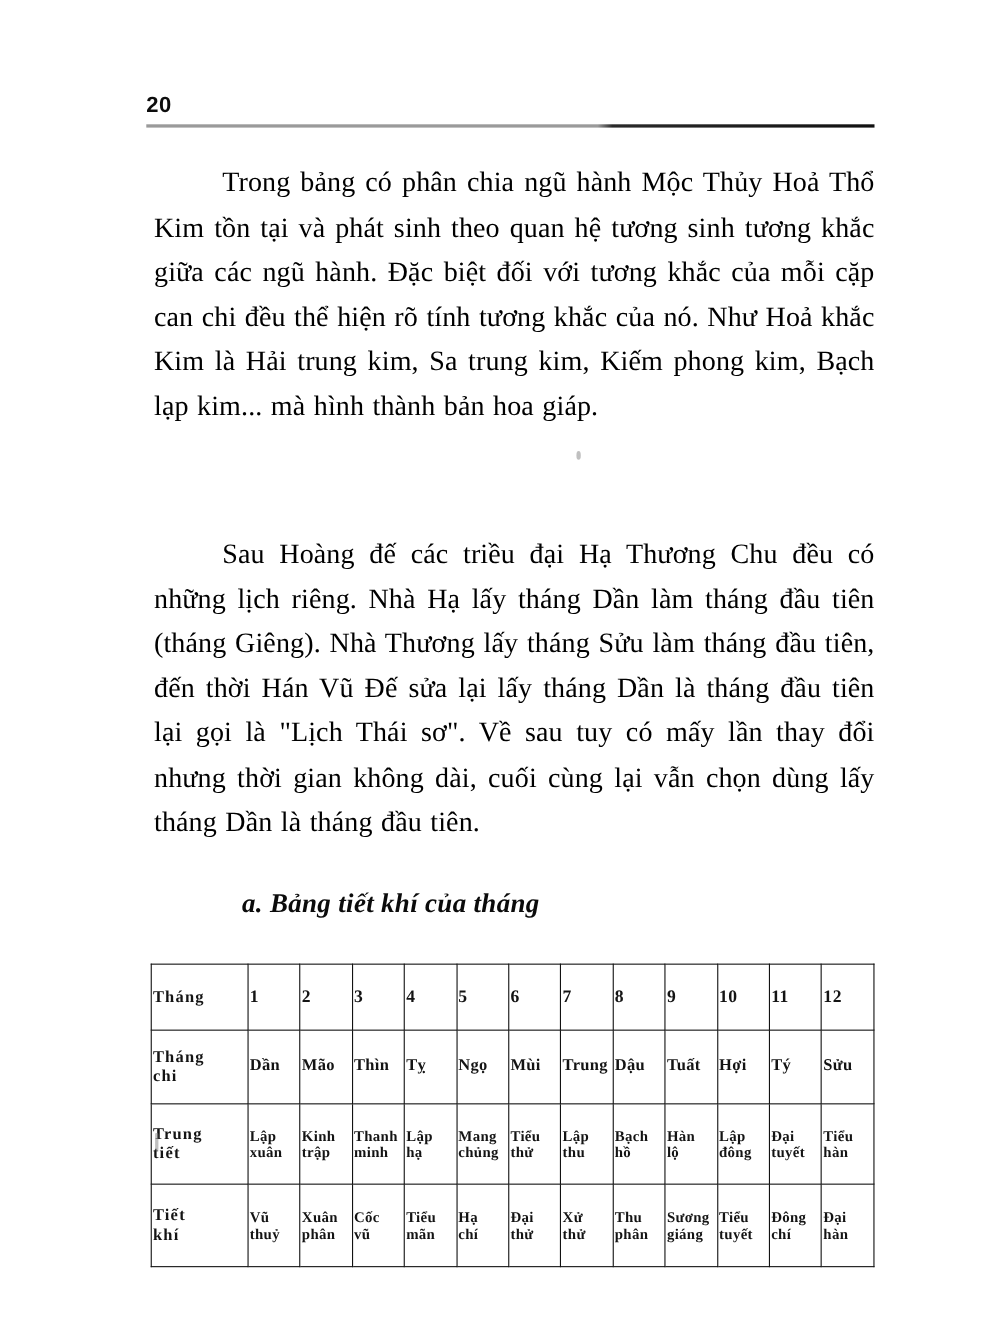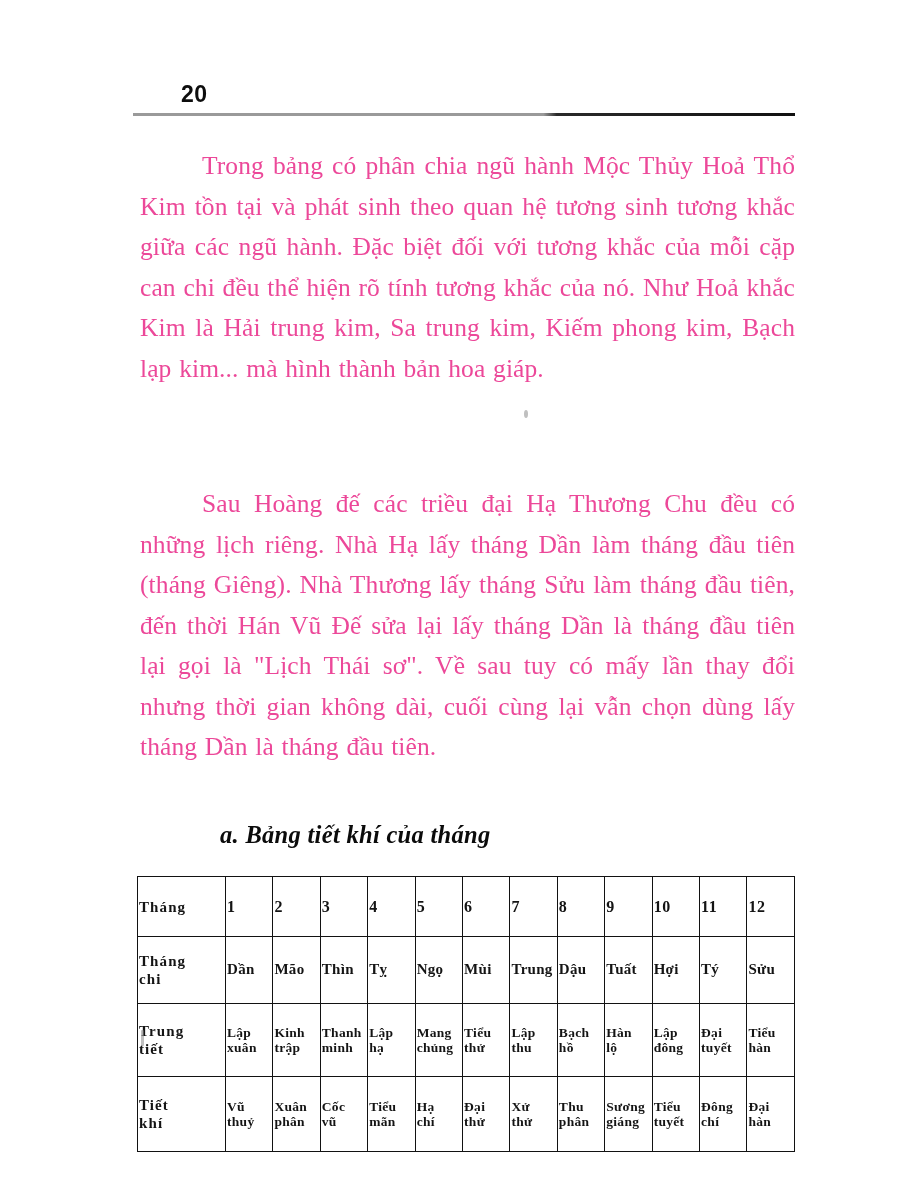--- a/index.html
+++ b/index.html
@@ -30,26 +30,25 @@
     left: 133px;
     top: 72px;
     width: 662px;
     height: 34px;
     display: flex;
     align-items: flex-end;
     justify-content: space-between;
   }
   .folio {
     font-family: "Liberation Sans", "DejaVu Sans", sans-serif;
-    font-size: 23px;
+    font-size: 20px;
     font-weight: 700;
     letter-spacing: 0.5px;
     line-height: 1;
     color: #0d0d0d;
-    margin-left: 48px;
   }
   .head-title {
     font-family: "Liberation Sans", "DejaVu Sans", sans-serif;
     font-size: 23px;
     font-weight: 700;
     letter-spacing: 1.1px;
     line-height: 1;
     color: #0d0d0d;
   }
   .head-rule {
@@ -67,21 +66,21 @@
   .body-block {
     position: absolute;
     left: 140px;
     width: 655px;
     font-size: 25.5px;
     line-height: 40.5px;
     text-align: justify;
     text-justify: inter-word;
     letter-spacing: 0.1px;
     word-spacing: 1.2px;
-    color: #ec4899;
+    color: #000000;
   }
   .body-block p {
     margin: 0;
   }
   .indent {
     text-indent: 62px;
   }
 
   #para-intro { top: 146px; }
   #para-calendar { top: 484px; }
@@ -104,21 +103,20 @@
     left: 140px;
     top: 806px;
     width: 655px;
     font-size: 24.5px;
     line-height: 32px;
     font-weight: 700;
     font-style: italic;
     text-indent: 80px;
     letter-spacing: 0.3px;
     color: #0b0b0b;
-    margin-top: 13px;
   }
 
   
   .tiet-khi-table {
     position: absolute;
     left: 137px;
     top: 876px;
     width: 658px;
     border-collapse: collapse;
     table-layout: fixed;

